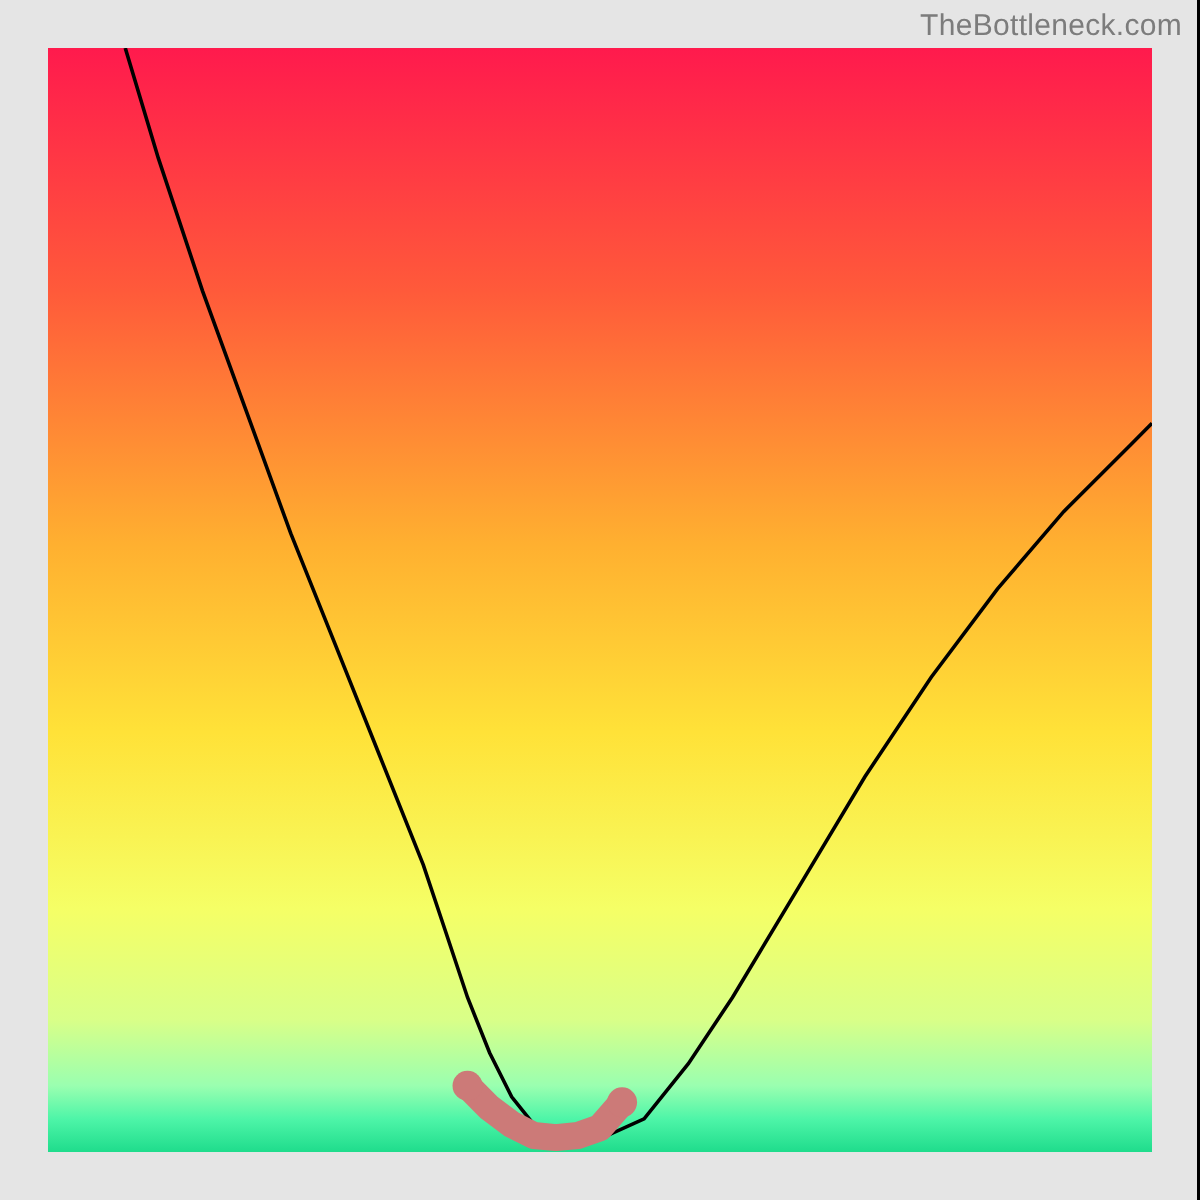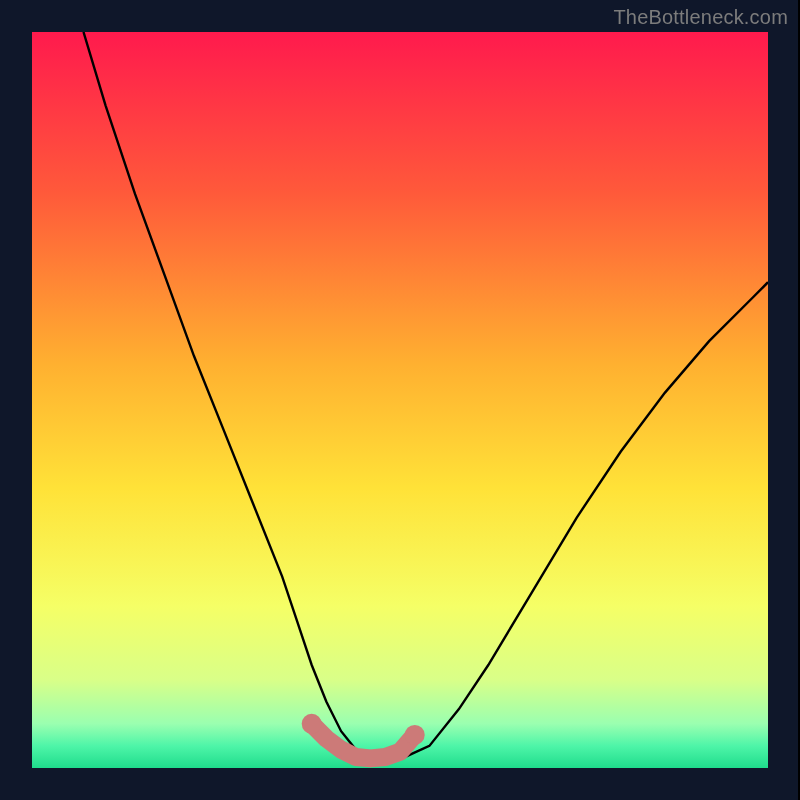--- a/index.html
+++ b/index.html
@@ -10,21 +10,21 @@
     background: #000;
     font-family: Arial, Helvetica, sans-serif;
     overflow: hidden;
   }
   .frame {
     position: absolute;
     top: 0;
     left: 0;
     width: 798px;
     height: 800px;
-    background: #0f172a;
+    background: #e5e5e5;
   }
   .plot {
     position: absolute;
     top: 32px;
     left: 32px;
     width: 736px;
     height: 736px;
     overflow: hidden;
   }
   .watermark {

